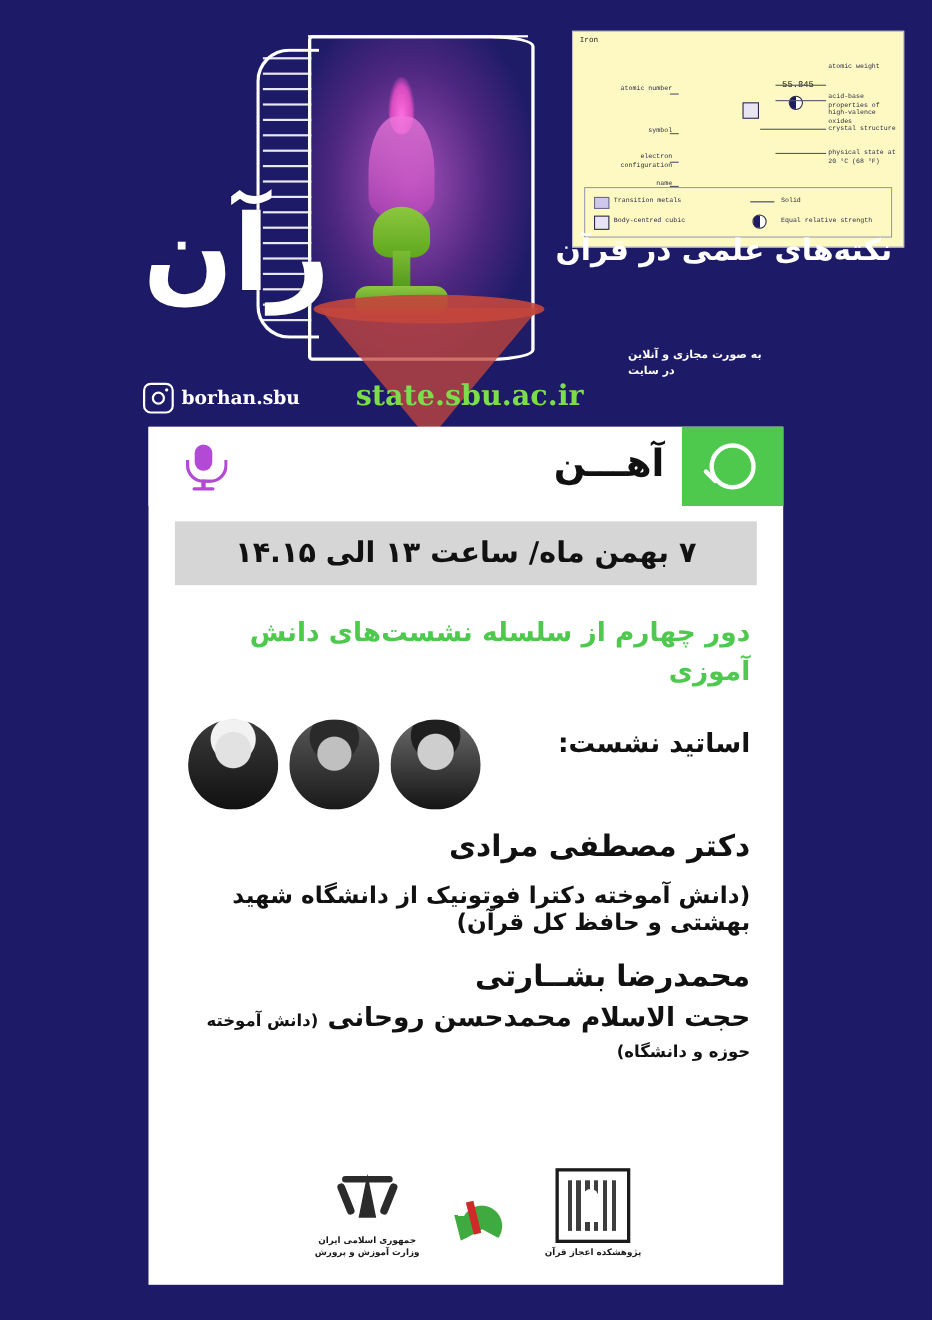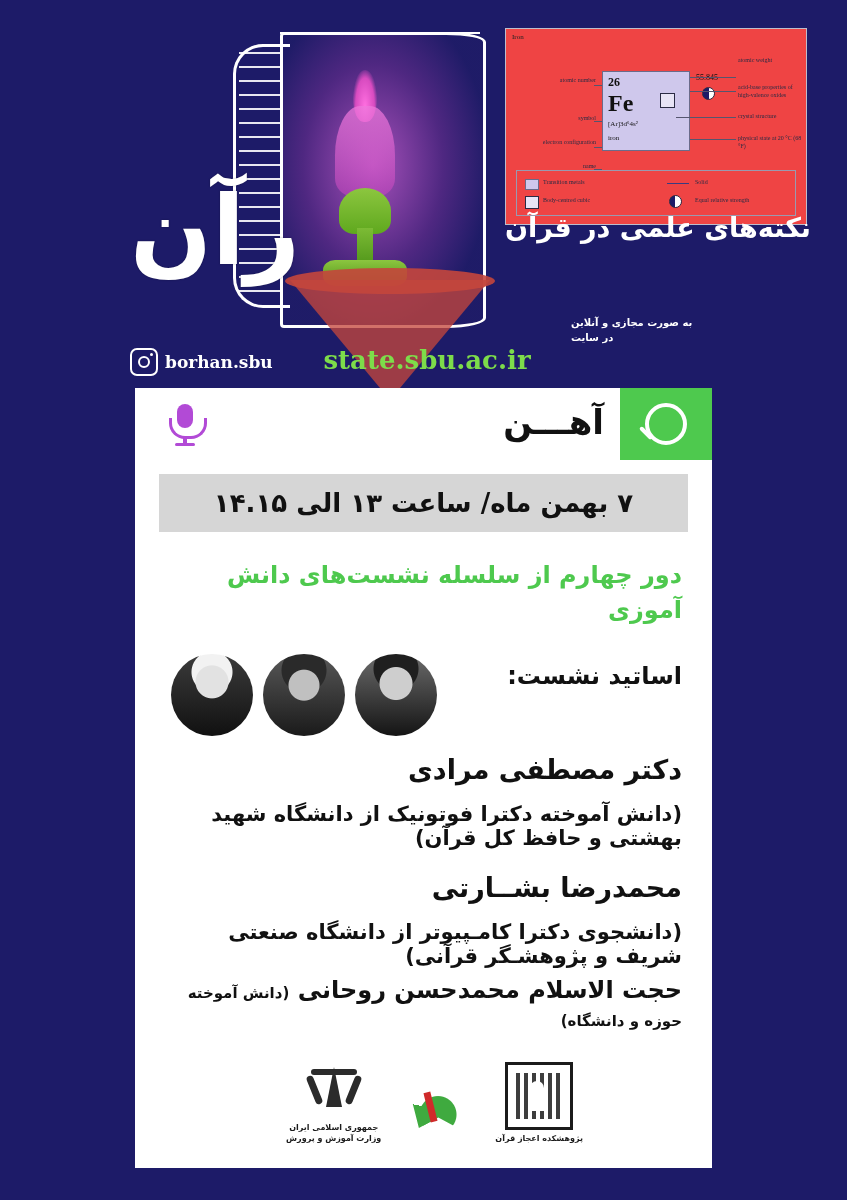--- a/index.html
+++ b/index.html
@@ -83,23 +83,23 @@
     opacity:.85;
   }
   .cone-top{
     position:absolute;left:285px;top:268px;width:210px;height:26px;
     background:rgba(196,70,60,.9);
     border-radius:50%;
   }
 
   
   .fecard{
-    position:absolute;right:40px;top:28px;width:300px;height:195px;
-    background:#ef4444;border:1px solid #bdbdcc;
-    direction:ltr;font-family:Liberation Serif, serif;
+    position:absolute;right:25px;top:28px;width:300px;height:195px;
+    background:#fef9c3;border:1px solid #bdbdcc;
+    direction:ltr;font-family:Liberation Mono, monospace;
   }
   .fecard .ttl{position:absolute;left:6px;top:4px;font-size:7px;color:#222;}
   .fecard .tile{
     position:absolute;left:96px;top:42px;width:86px;height:78px;
     background:#cfc8ec;border:1px solid #6b6b8a;
   }
   .fecard .tile .num{position:absolute;left:5px;top:3px;font-size:12px;font-weight:bold;color:#111;}
   .fecard .tile .sym{position:absolute;left:5px;top:18px;font-size:24px;font-weight:bold;color:#111;}
   .fecard .tile .cfg{position:absolute;left:5px;top:48px;font-size:7px;color:#111;}
   .fecard .tile .nm{position:absolute;left:5px;top:62px;font-size:7px;color:#111;}
@@ -349,26 +349,20 @@
       <div class="stem"></div>
       <div class="base"></div>
     </div>
 
     <div class="cone-top"></div>
     <div class="cone"></div>
 
     <div class="fecard">
       <div class="ttl">Iron</div>
 
-      <div class="tile">
-        <div class="num">26</div>
-        <div class="sym">Fe</div>
-        <div class="cfg">[Ar]3d⁶4s²</div>
-        <div class="nm">iron</div>
-      </div>
       <div class="sqicon"></div>
       <div class="halfdot"></div>
       <div class="wt">55.845</div>
 
       <div class="lbl l1">atomic
 number</div>
       <div class="lbl l2">symbol</div>
       <div class="lbl l3">electron
 configuration</div>
       <div class="lbl l4">name</div>
@@ -441,21 +435,20 @@
         <div class="ph b"></div>
         <div class="ph c"></div>
       </div>
       <div class="spk-label">اساتید نشست:</div>
     </div>
 
     <div class="namesblock">
       <div class="nm1">دکتر مصطفی مرادی</div>
       <div class="desc">(دانش آموخته دکترا فوتونیک از دانشگاه شهید بهشتی و حافظ کل قرآن)</div>
       <div class="nm2">محمدرضا بشــارتی</div>
-      <div class="desc">(دانشجوی دکترا کامـپیوتر از دانشگاه صنعتی شریف و پژوهشـگر قرآنی)</div>
 
       <div class="sec-name">
         <span>حجت الاسلام محمدحسن روحانی</span>
         <small>(دانش آموخته حوزه و دانشگاه)</small>
       </div>
     </div>
 
     <div class="logos">
       <div class="logo">
         <div class="emblem-iran">

